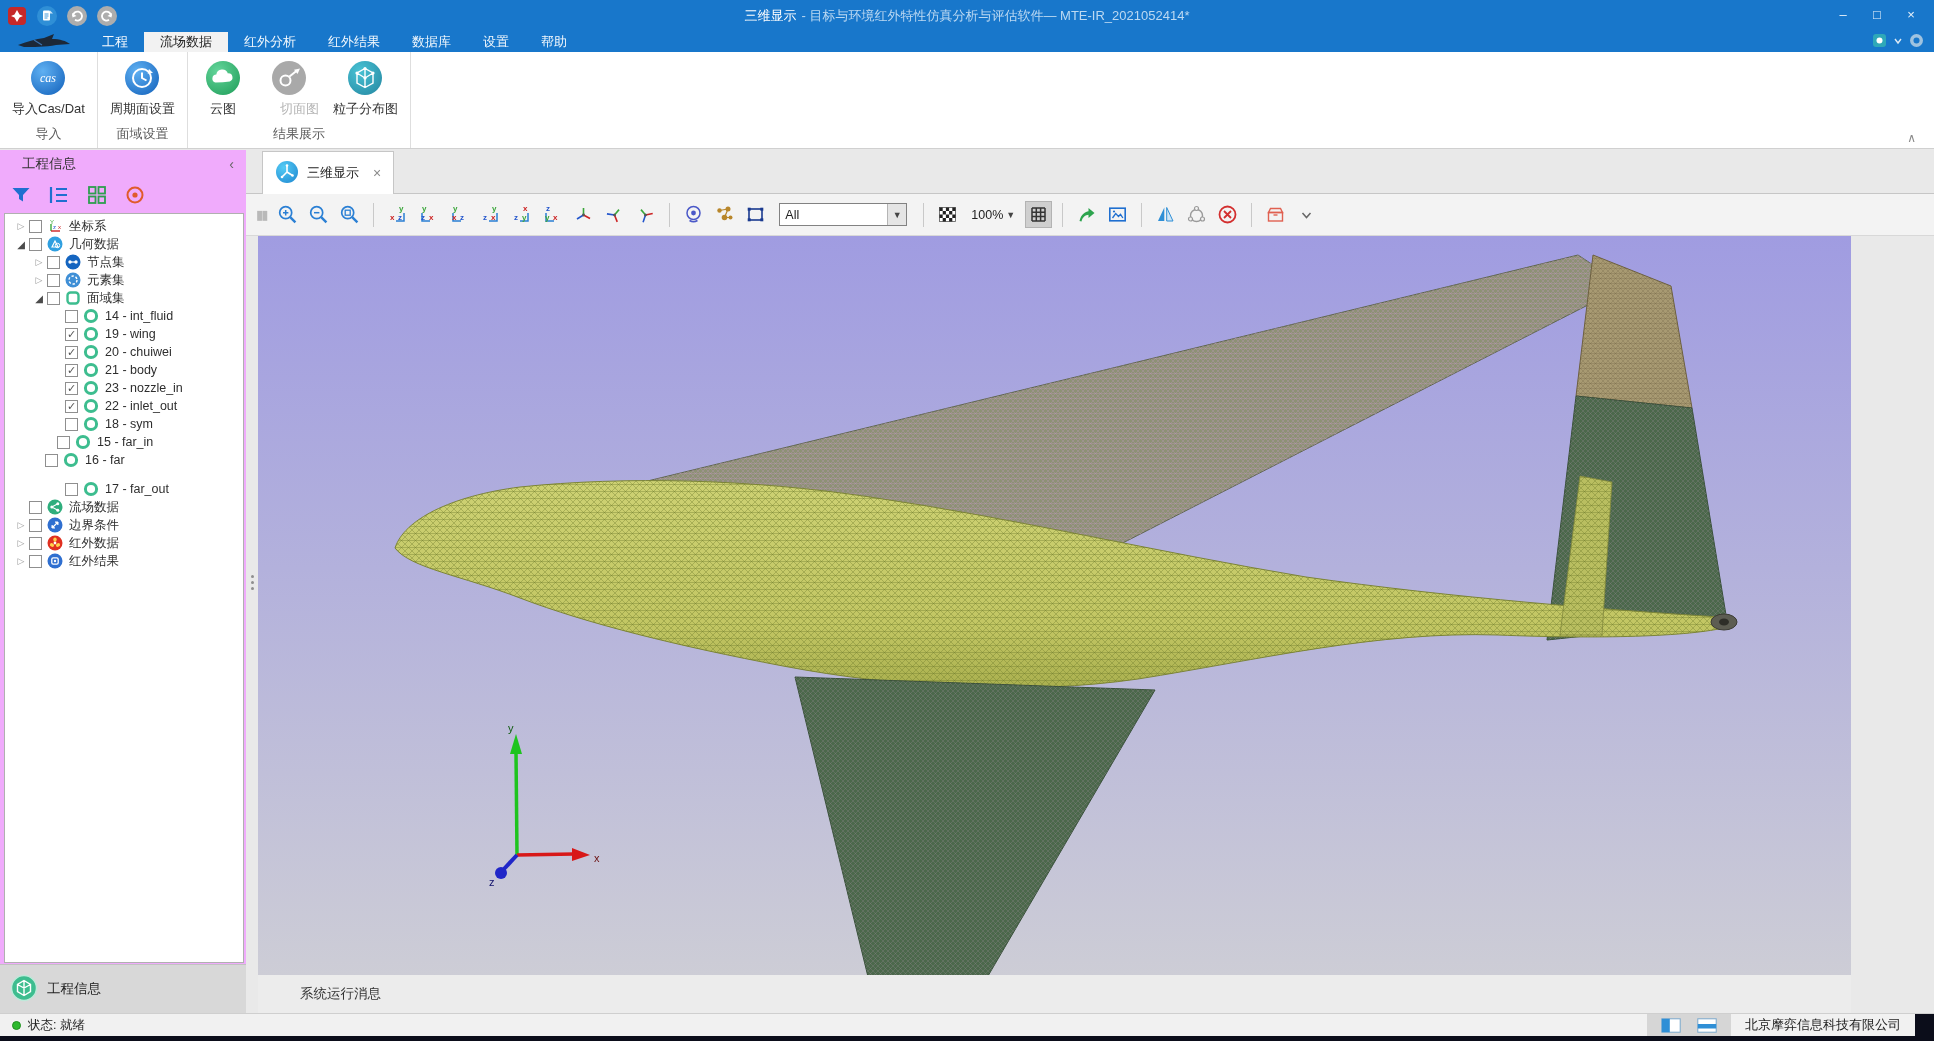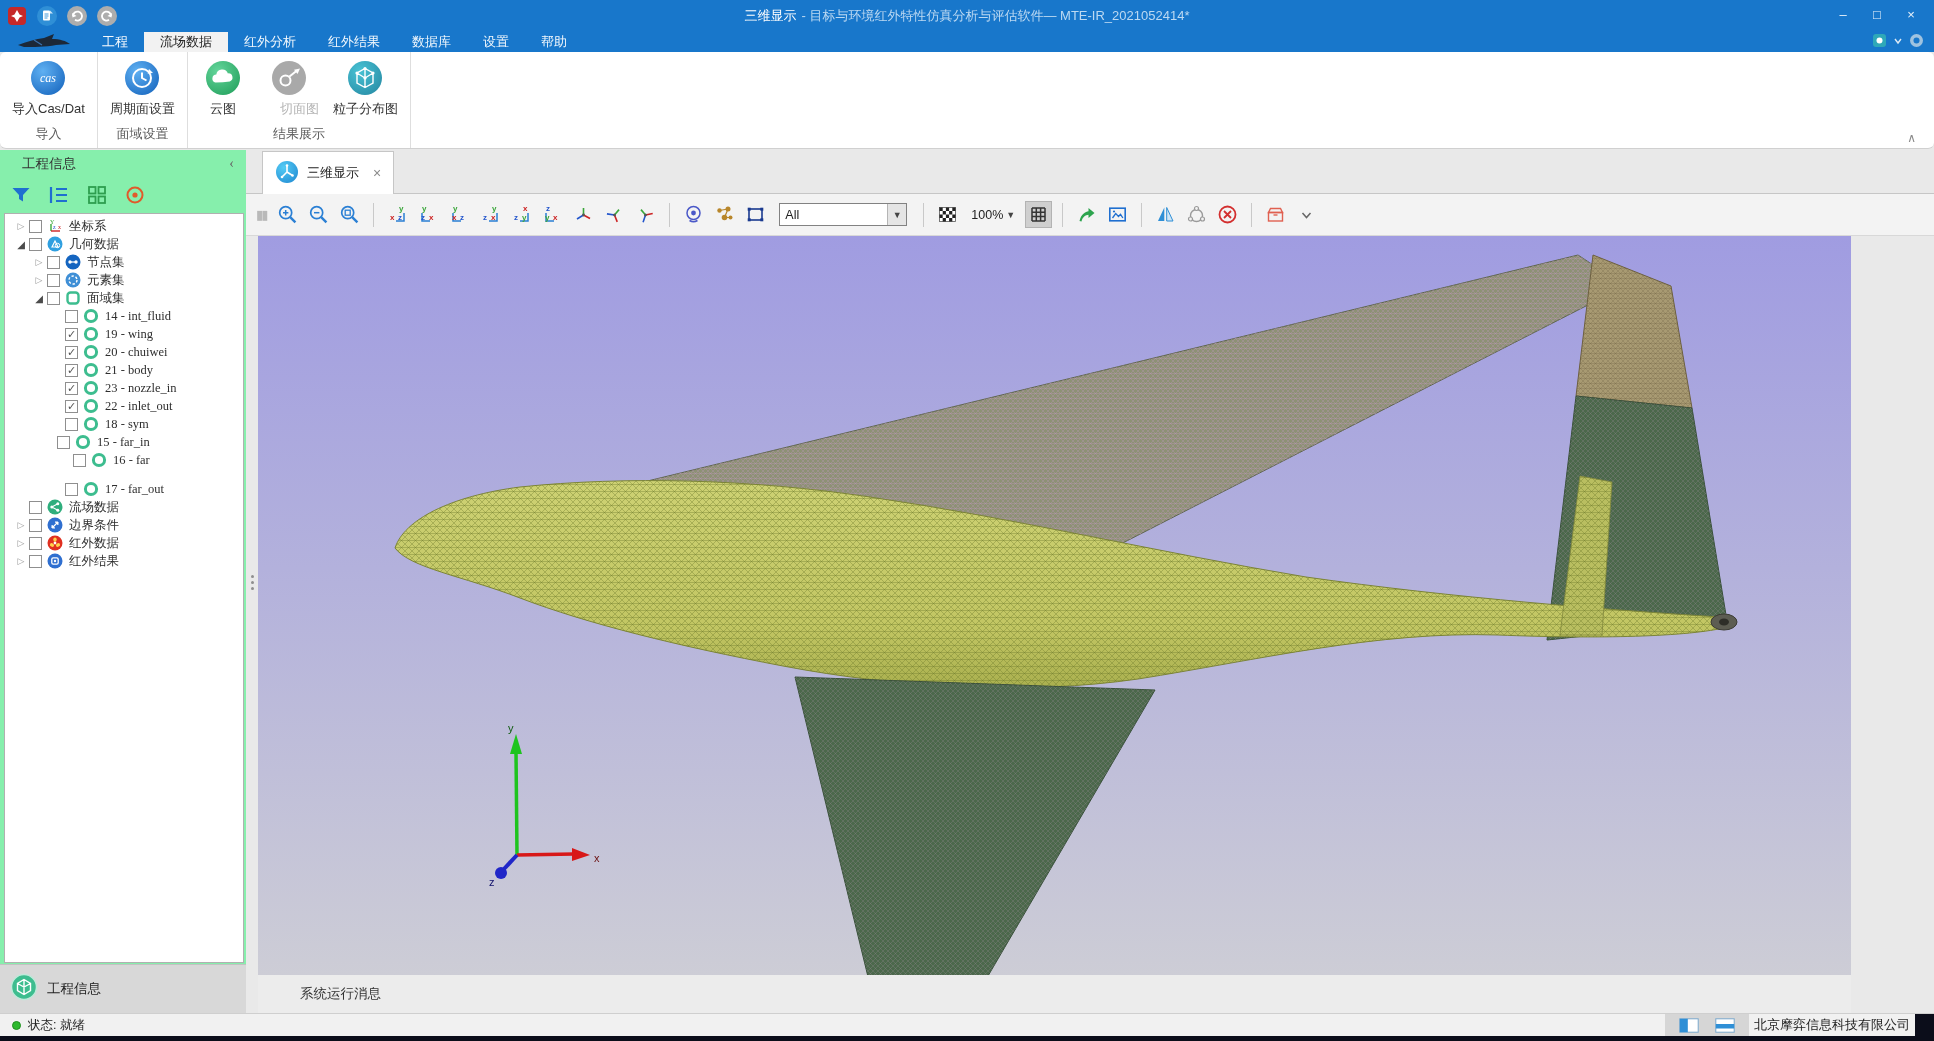--- a/index.html
+++ b/index.html
@@ -18,33 +18,33 @@
   .win-controls span { width:34px; height:28px; display:flex; align-items:center; justify-content:center; color:#eaf3fb; font-size:13px; }
 
   
   .menubar { position:absolute; left:0; top:32px; width:1934px; height:20px; background:#1877cb; display:flex; align-items:stretch; }
   .logo { width:86px; display:flex; align-items:center; justify-content:center; }
   .menu-item { padding:0 16px; display:flex; align-items:center; color:#f2f8fd; font-size:13px; }
   .menu-item.active { background:#f2f2f2; color:#222; }
   .menu-extras { margin-left:auto; display:flex; align-items:center; gap:6px; padding-right:10px; }
 
   
-  .ribbon { position:absolute; left:0; top:52px; width:1934px; height:97px; background:#ffffff; border-bottom:1px solid #d0d0d0; display:flex; align-items:stretch;border-radius:6px; }
+  .ribbon { position:absolute; left:0; top:52px; width:1934px; height:97px; background:#ffffff; border-bottom:1px solid #d0d0d0; display:flex; align-items:stretch; }
   .rgroup { display:flex; flex-direction:column; border-right:1px solid #dedede; }
   .rbuttons { flex:1; display:flex; align-items:flex-start; padding:7px 12px 0; gap:14px; }
   .rbtn { display:flex; flex-direction:column; align-items:center; gap:3px; min-width:46px; }
   .rbtn .ric { width:38px; height:38px; }
   .rbtn .ric svg { width:38px; height:38px; display:block; }
   .rbtn .rlabel { font-size:13px; color:#333; white-space:nowrap; }
   .rbtn.disabled .rlabel { color:#b4b4b4;margin-left:20px; }
   .rgroup-label { text-align:center; color:#5a5a5a; font-size:13px; padding:2px 0 5px; }
   .ribbon-collapse { position:absolute; right:18px; bottom:3px; color:#8a8a8a; font-size:12px; }
 
   
-  .left-panel { position:absolute; left:0; top:150px; width:246px; height:863px; background:#86efac;font-family:Liberation Serif, serif; }
+  .left-panel { position:absolute; left:0; top:150px; width:246px; height:863px; background:#f0abfc; }
   .lp-header { height:28px; display:flex; align-items:center; padding:0 12px 0 22px; font-size:13.5px; color:#333; }
   .lp-collapse { margin-left:auto; color:#666; font-size:14px; }
   .lp-tools { height:34px; display:flex; align-items:center; gap:16px; padding-left:10px; }
   .lp-tools .ltool svg { width:22px; height:22px; display:block; }
   .lp-tree { position:absolute; left:4px; top:63px; width:240px; height:750px; background:#fff; border:1px solid #b0b0b0; overflow:hidden; padding-top:3px; }
   .trow { height:18px; display:flex; align-items:center; font-size:12.5px; color:#2e2e2e; white-space:nowrap; }
   .trow .exp { width:16px; text-align:center; font-size:9px; color:#9a9a9a; flex:none; }
   .trow .exp.open { color:#4b4b4b; font-size:10px; }
   .trow .cb { width:13px; height:13px; border:1px solid #8f8f8f; background:#fff; margin-right:5px; flex:none; display:flex; align-items:center; justify-content:center; font-size:11px; color:#555; line-height:1; }
   .trow .ticon { width:16px; height:16px; margin-right:6px; flex:none; }
@@ -81,21 +81,21 @@
   .msgbar .msg-label { font-size:13.5px; color:#333;margin-left:32px; }
 
   
   .statusbar { position:absolute; left:0; top:1013px; width:1934px; height:23px; background:#f1f1f1; border-top:1px solid #cfcfcf; display:flex; align-items:center; }
   .sb-left { display:flex; align-items:center; gap:7px; padding-left:12px; }
   .sb-dot { width:9px; height:9px; border-radius:50%; background:#2db82d; border:1px solid #1e8f1e; }
   .sb-status { font-size:12.5px; color:#222; }
   .sb-right { margin-left:auto; display:flex; align-items:center; height:100%; }
   .sb-icons { background:#d6d6d6; height:100%; display:flex; align-items:center; gap:16px; padding:0 14px; }
   .sb-icons svg { width:20px; height:15px; display:block; }
-  .sb-company { font-size:13px; color:#222; padding:0 5px; white-space:nowrap; }
+  .sb-company { font-size:13px; color:#222; padding:0 14px; white-space:nowrap; }
   .sb-corner { width:19px; height:100%; background:#0b0d1a; }
   .bottombar { position:absolute; left:0; top:1036px; width:1934px; height:5px; background:#0b0d1a; }
 </style>
 </head>
 <body>
 
 <div class="titlebar">
   <div class="qat">
       <span class="qbtn">
         <svg width="22" height="22" viewBox="0 0 22 22">
@@ -430,21 +430,21 @@
       <div class="trow" style="padding-left: 36px;">
         <span class="exp"></span>
         <span class="cb"></span>
         <span class="ticon">
           <svg width="16" height="16" viewBox="0 0 16 16">
             <circle cx="8" cy="8" r="5.6" stroke="#3dbd8f" stroke-width="3" fill="none"></circle>
           </svg>
         </span>
         <span>15 - far_in</span>
       </div>
-      <div class="trow" style="padding-left: 52px;">
+      <div class="trow" style="padding-left: 24px;">
         <span class="exp"></span>
         <span class="cb"></span>
         <span class="ticon">
           <svg width="16" height="16" viewBox="0 0 16 16">
             <circle cx="8" cy="8" r="5.6" stroke="#3dbd8f" stroke-width="3" fill="none"></circle>
           </svg>
         </span>
         <span>16 - far</span>
       </div>
       <div class="trow" style="padding-left: 44px; margin-top: 11px;">

